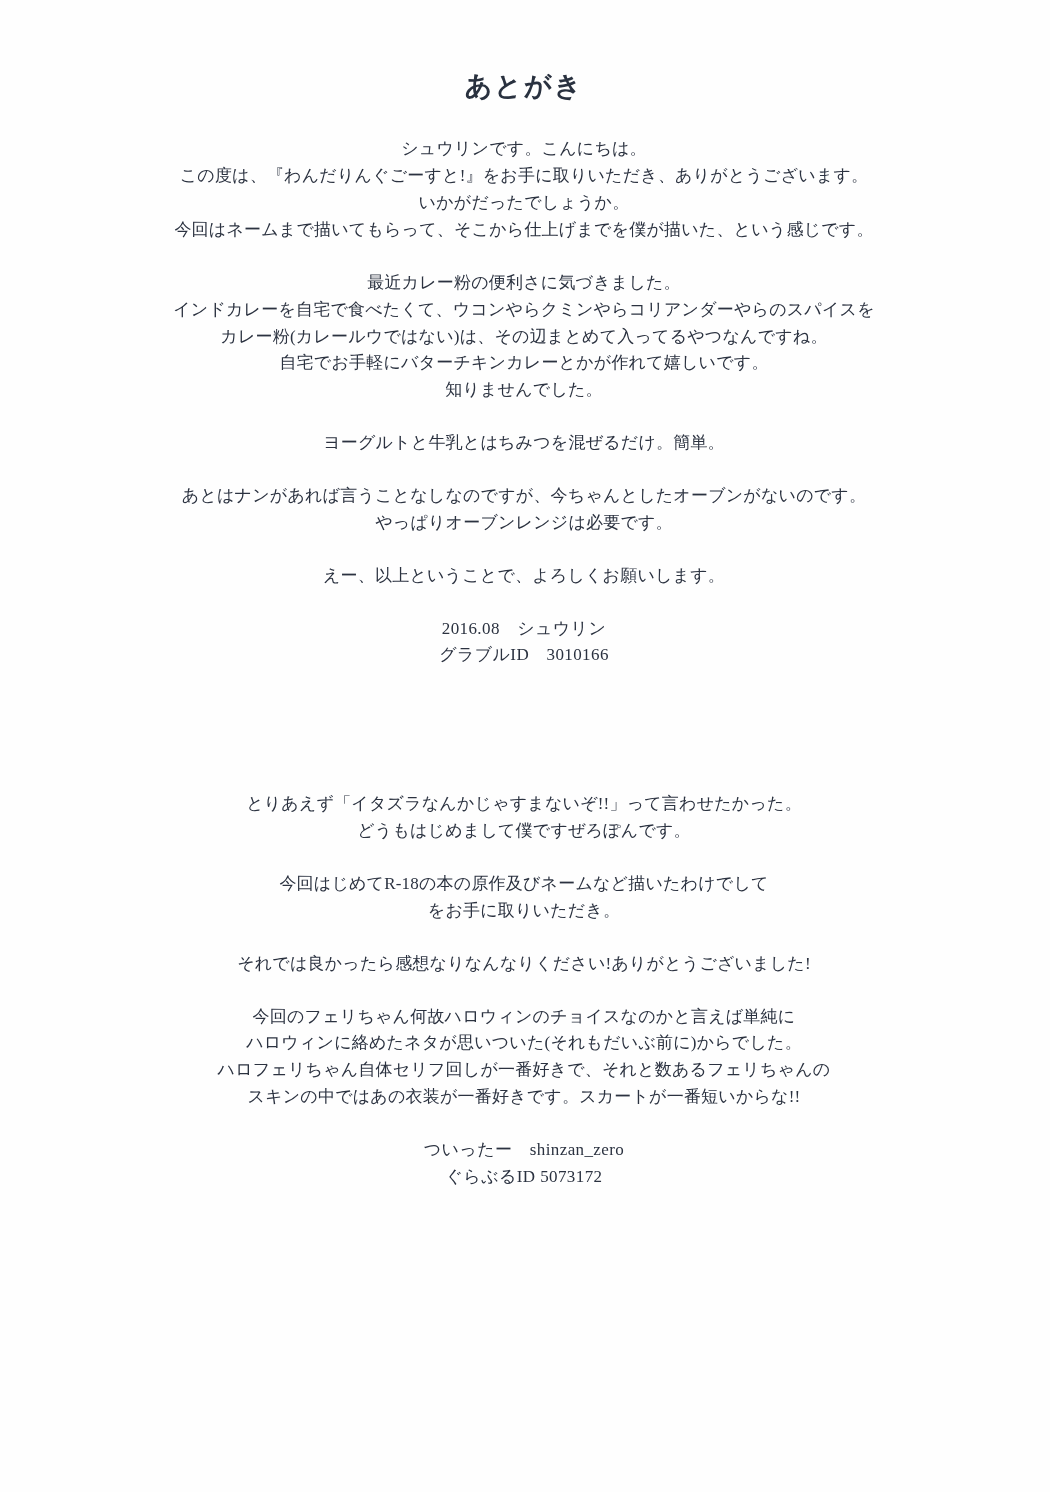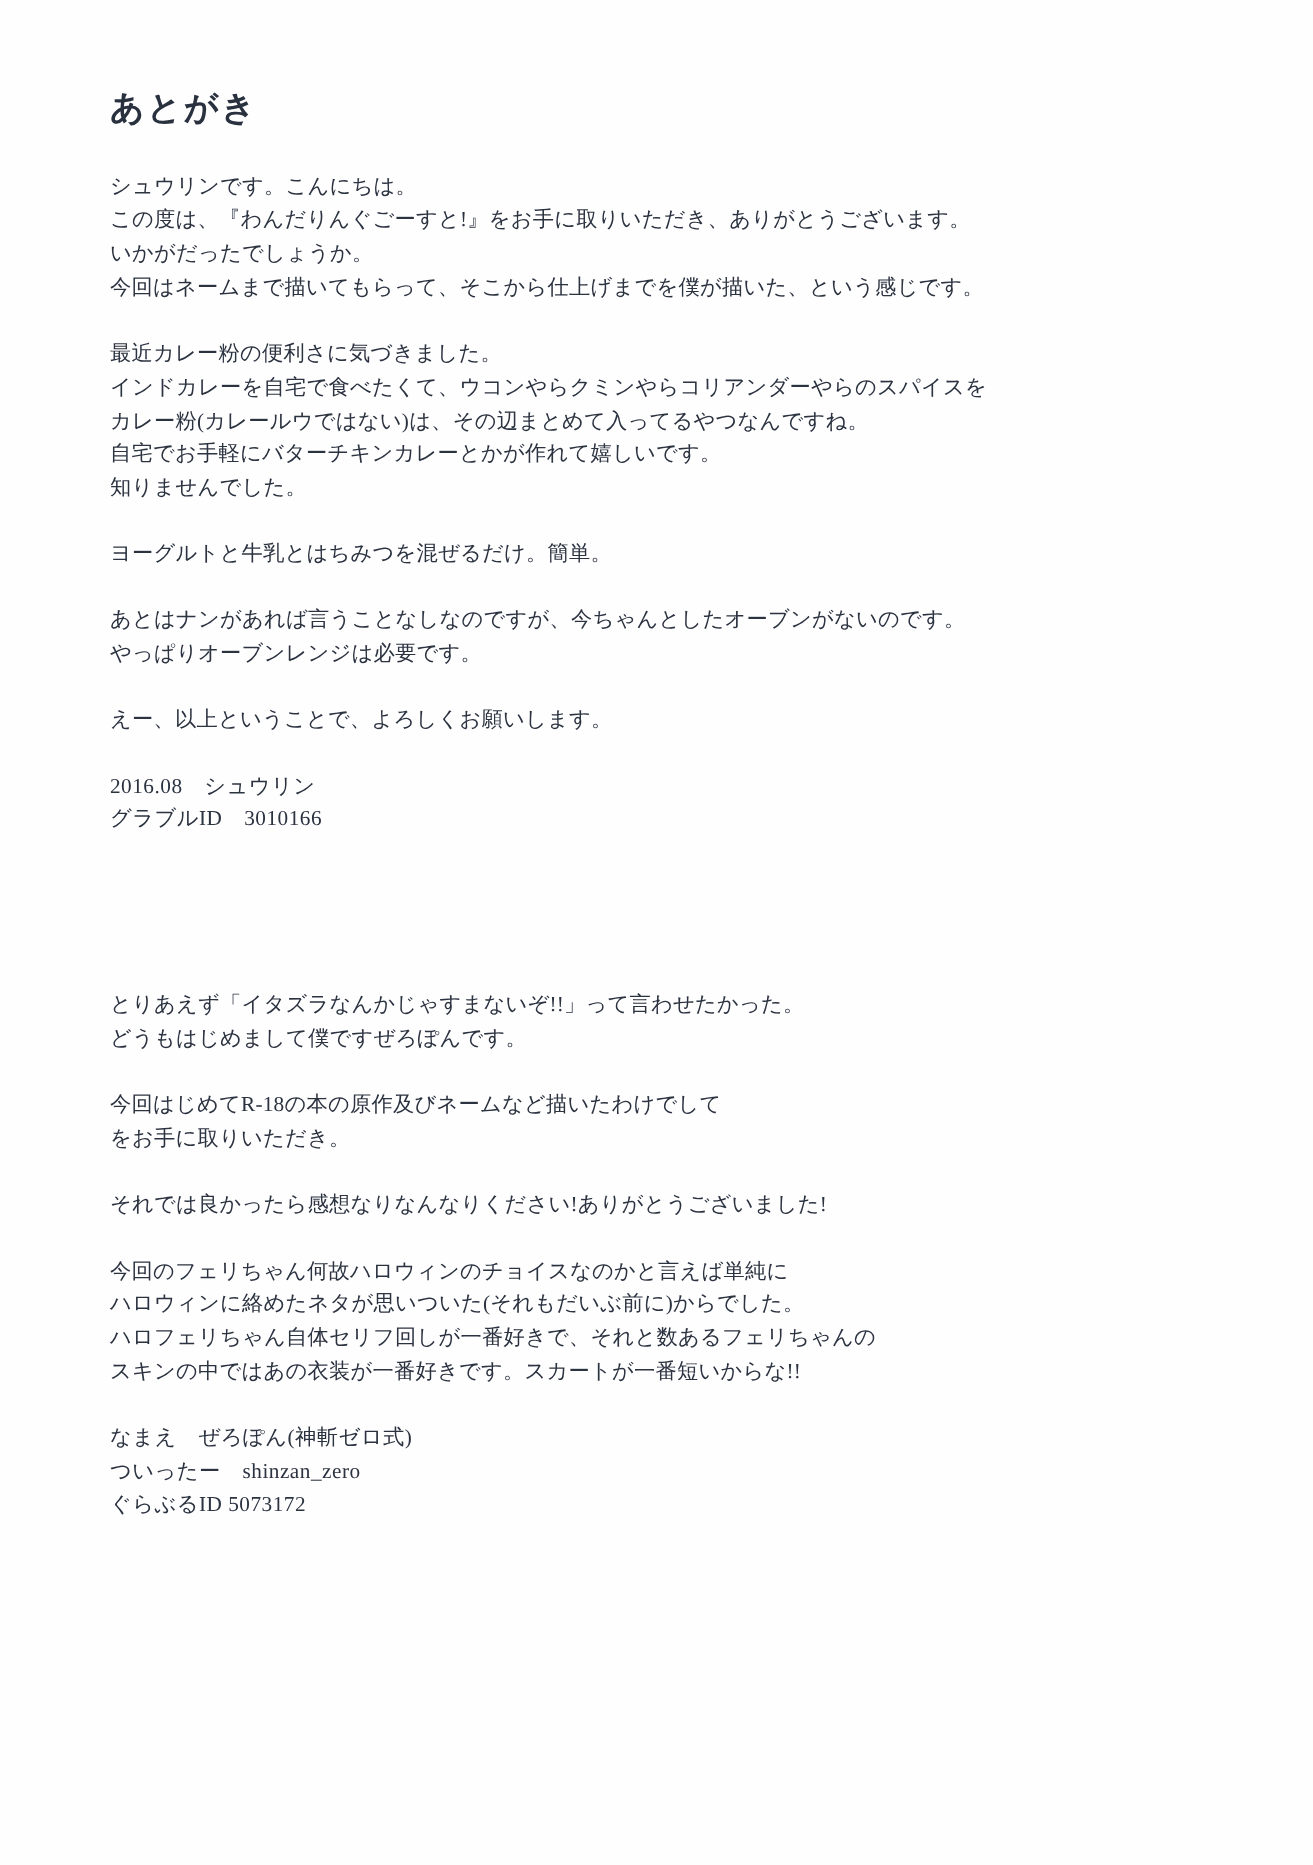--- a/index.html
+++ b/index.html
@@ -14,20 +14,21 @@
     color: #2b3240;
     overflow: hidden;
   }
   .page {
     position: relative;
     width: 1050px;
     height: 1492px;
     background: #fefefe;
     box-sizing: border-box;
     padding: 70px 90px 20px 88px;
+    text-align: center;
   }
   .afterword-title {
     font-size: 27px;
     font-weight: bold;
     letter-spacing: 2px;
     color: #29313f;
     margin: 0 0 34px 0;
     line-height: 1.2;
   }
   .block {
@@ -114,20 +115,19 @@
     </div>
 
     <div class="block">
       <div class="line">今回のフェリちゃん何故ハロウィンのチョイスなのかと言えば単純に</div>
       <div class="line">ハロウィンに絡めたネタが思いついた(それもだいぶ前に)からでした。</div>
       <div class="line">ハロフェリちゃん自体セリフ回しが一番好きで、それと数あるフェリちゃんの</div>
       <div class="line">スキンの中ではあの衣装が一番好きです。スカートが一番短いからな!!</div>
     </div>
 
     <div class="block sig-block tight">
-      <div class="line">なまえ　ぜろぽん(神斬ゼロ式)</div>
       <div class="line">ついったー　shinzan_zero</div>
       <div class="line">ぐらぶるID 5073172</div>
     </div>
 
   </div>
 
 </div>
 
 </body></html>

